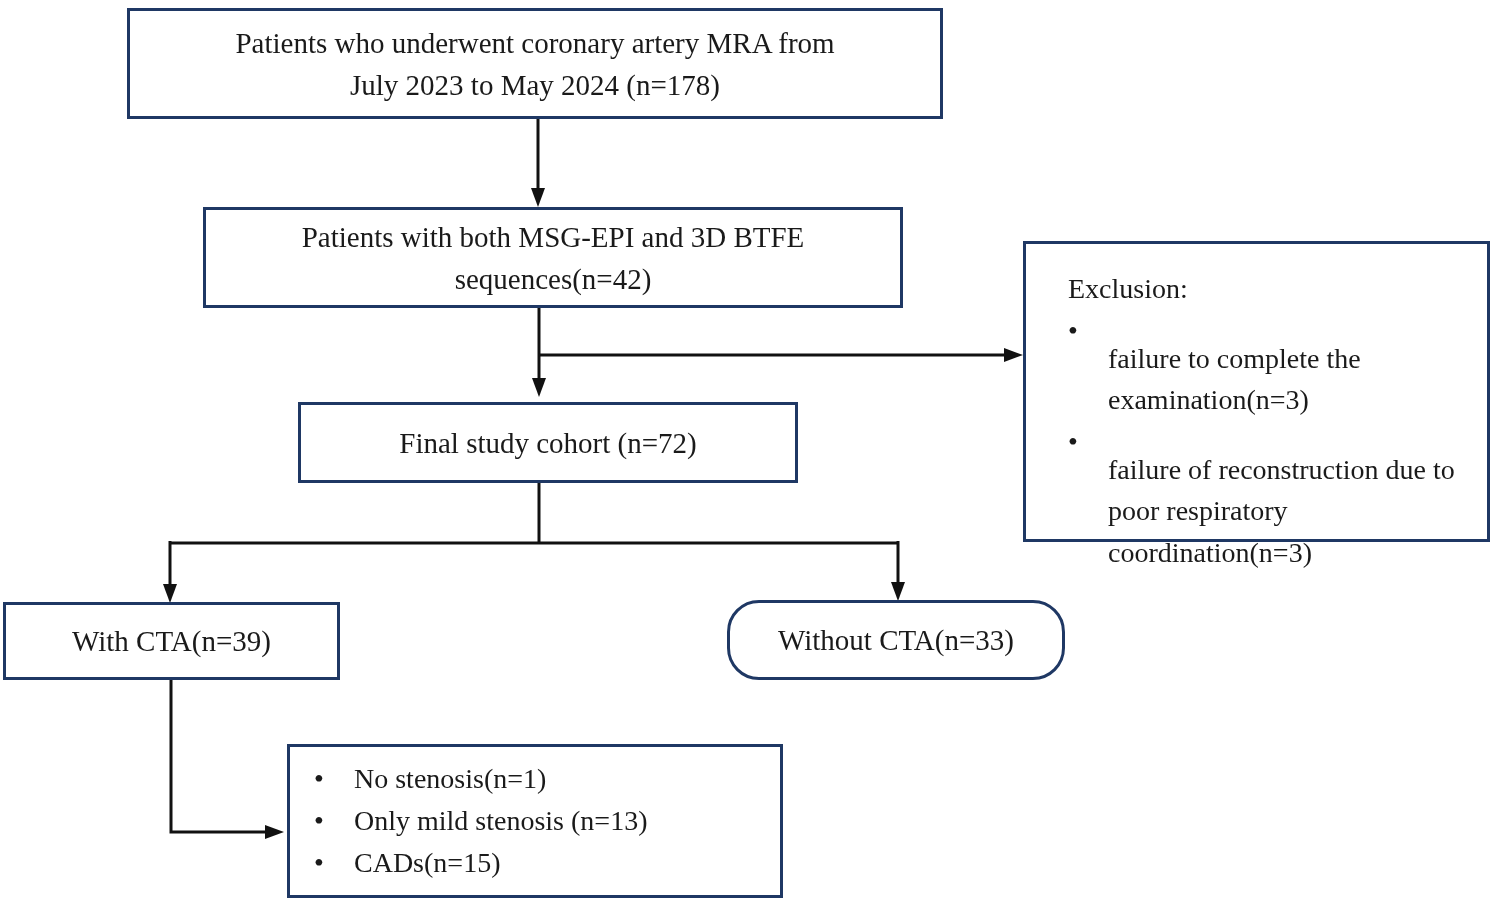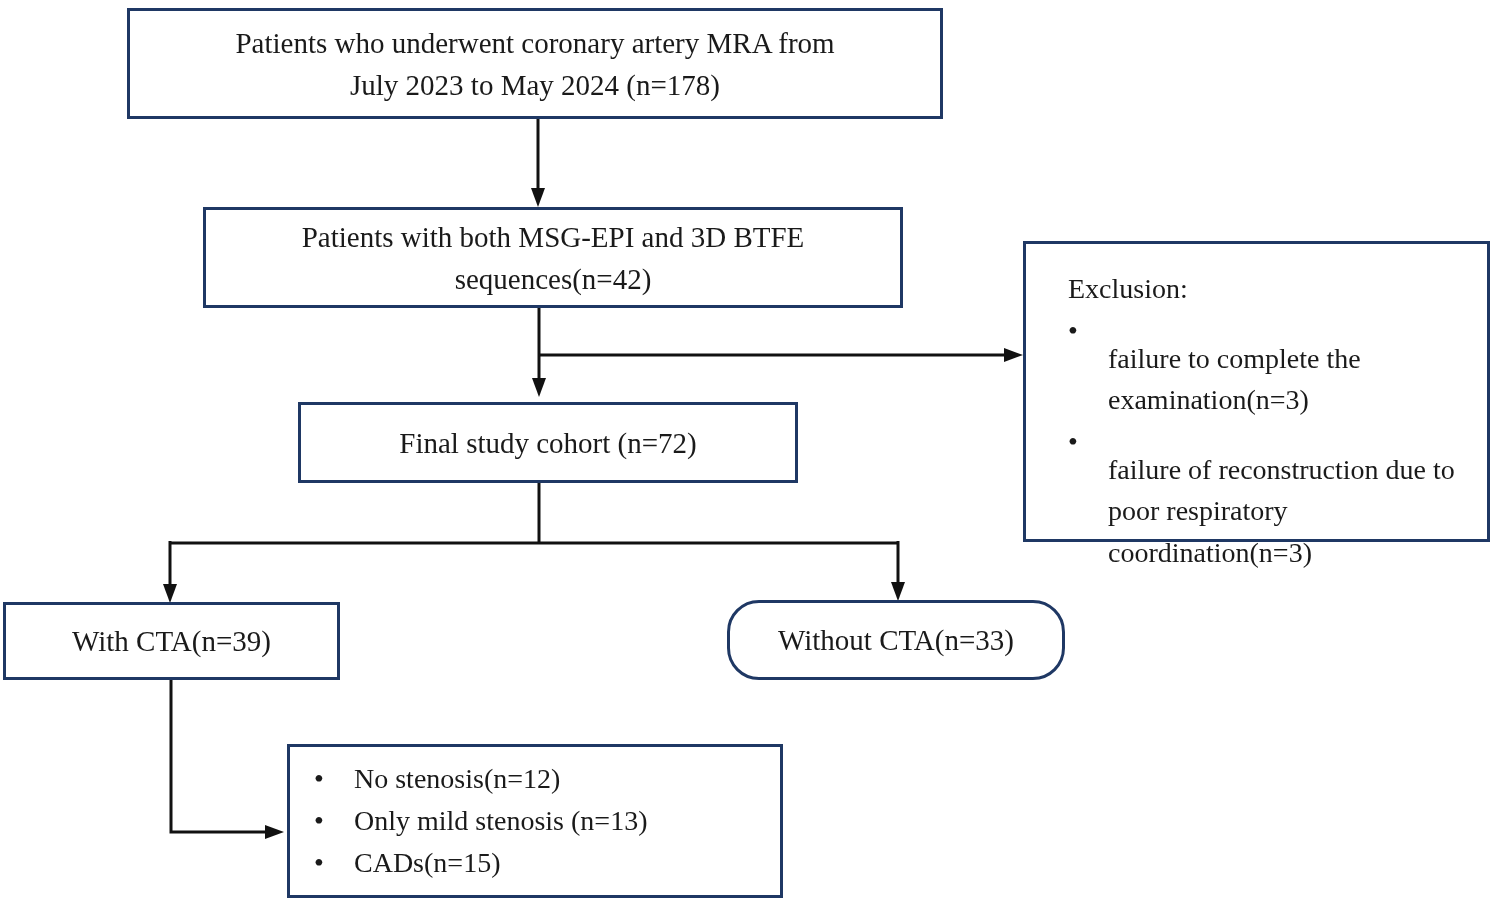--- a/index.html
+++ b/index.html
@@ -117,21 +117,21 @@
     <div>With CTA(n=39)</div>
   </div>
 
   <div class="box box-withoutcta">
     <div>Without CTA(n=33)</div>
   </div>
 
   <div class="box box-findings">
     <div class="bullet-row">
       <span class="bullet">•</span>
-      <span class="bullet-text">No stenosis(n=12)</span>
+      <span class="bullet-text">No stenosis(n=1)</span>
     </div>
     <div class="bullet-row">
       <span class="bullet">•</span>
       <span class="bullet-text">Only mild stenosis (n=13)</span>
     </div>
     <div class="bullet-row">
       <span class="bullet">•</span>
       <span class="bullet-text">CADs(n=15)</span>
     </div>
   </div>

